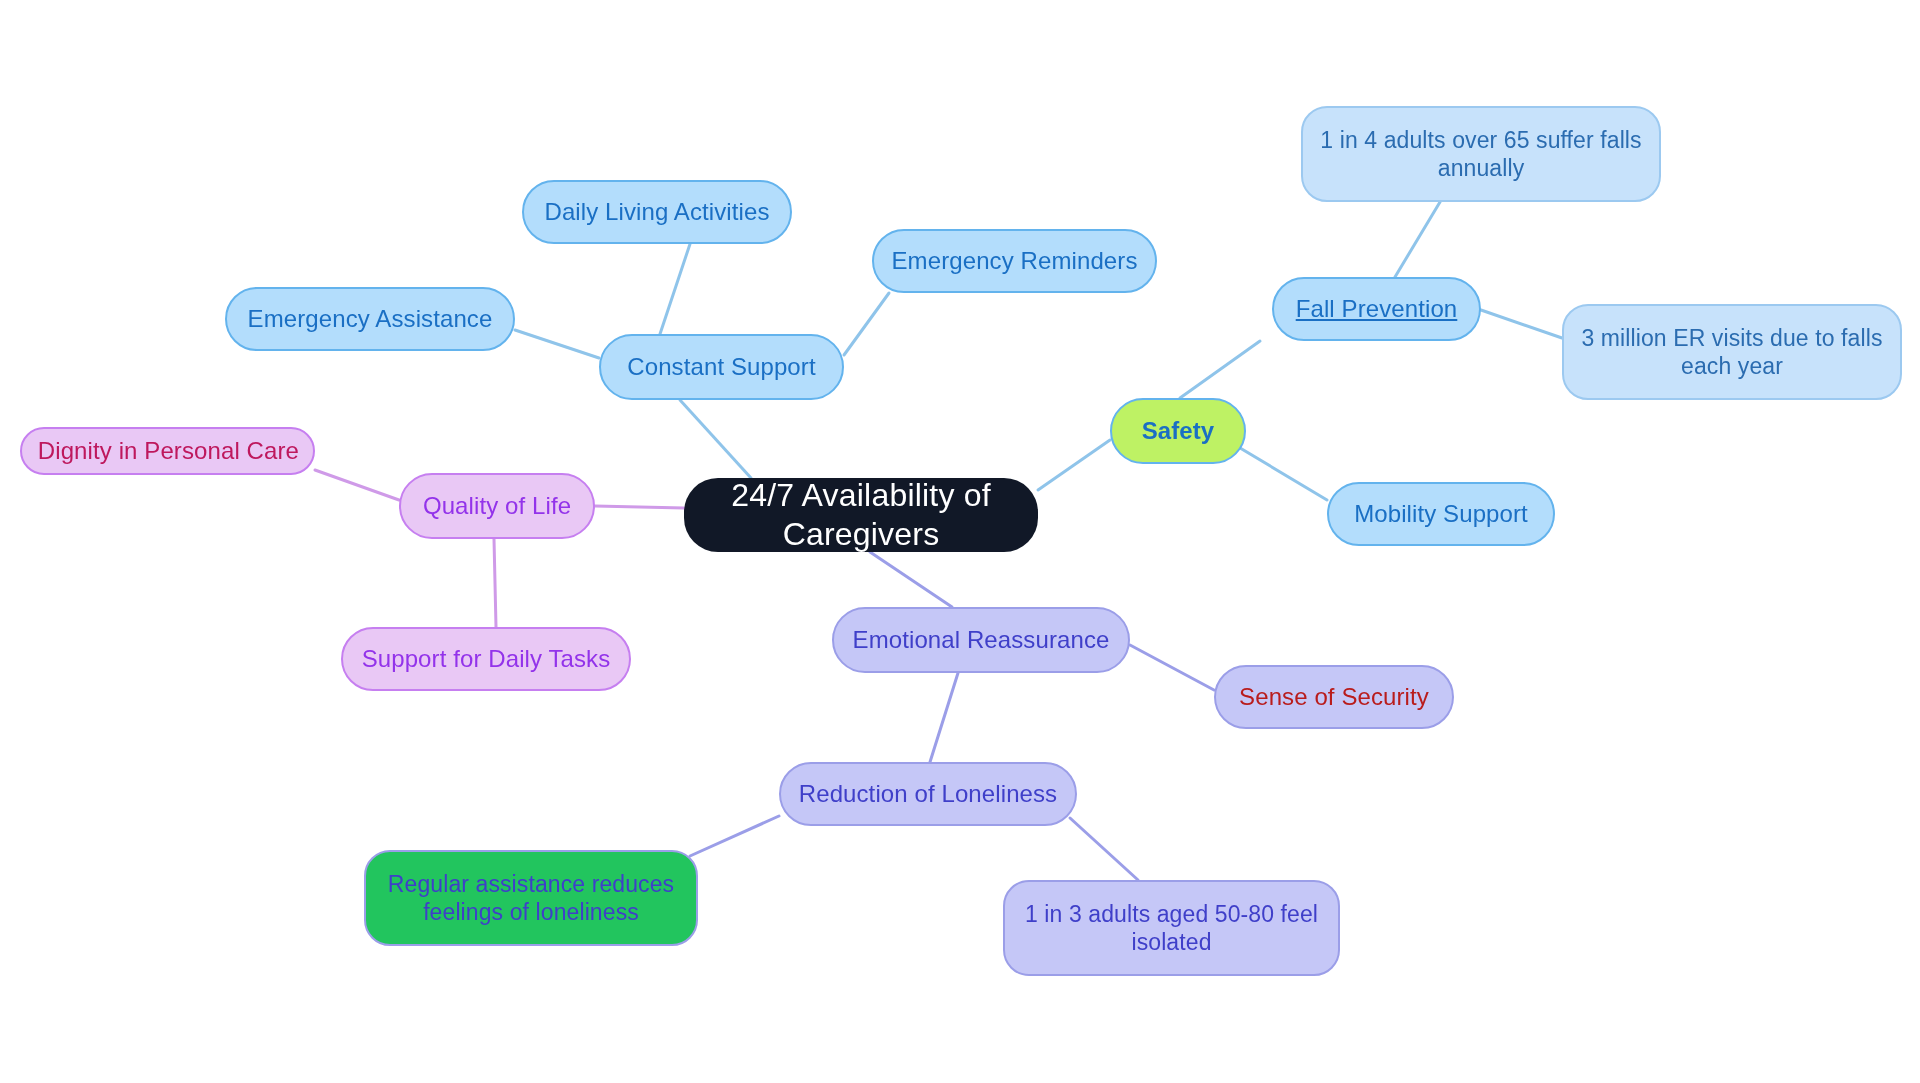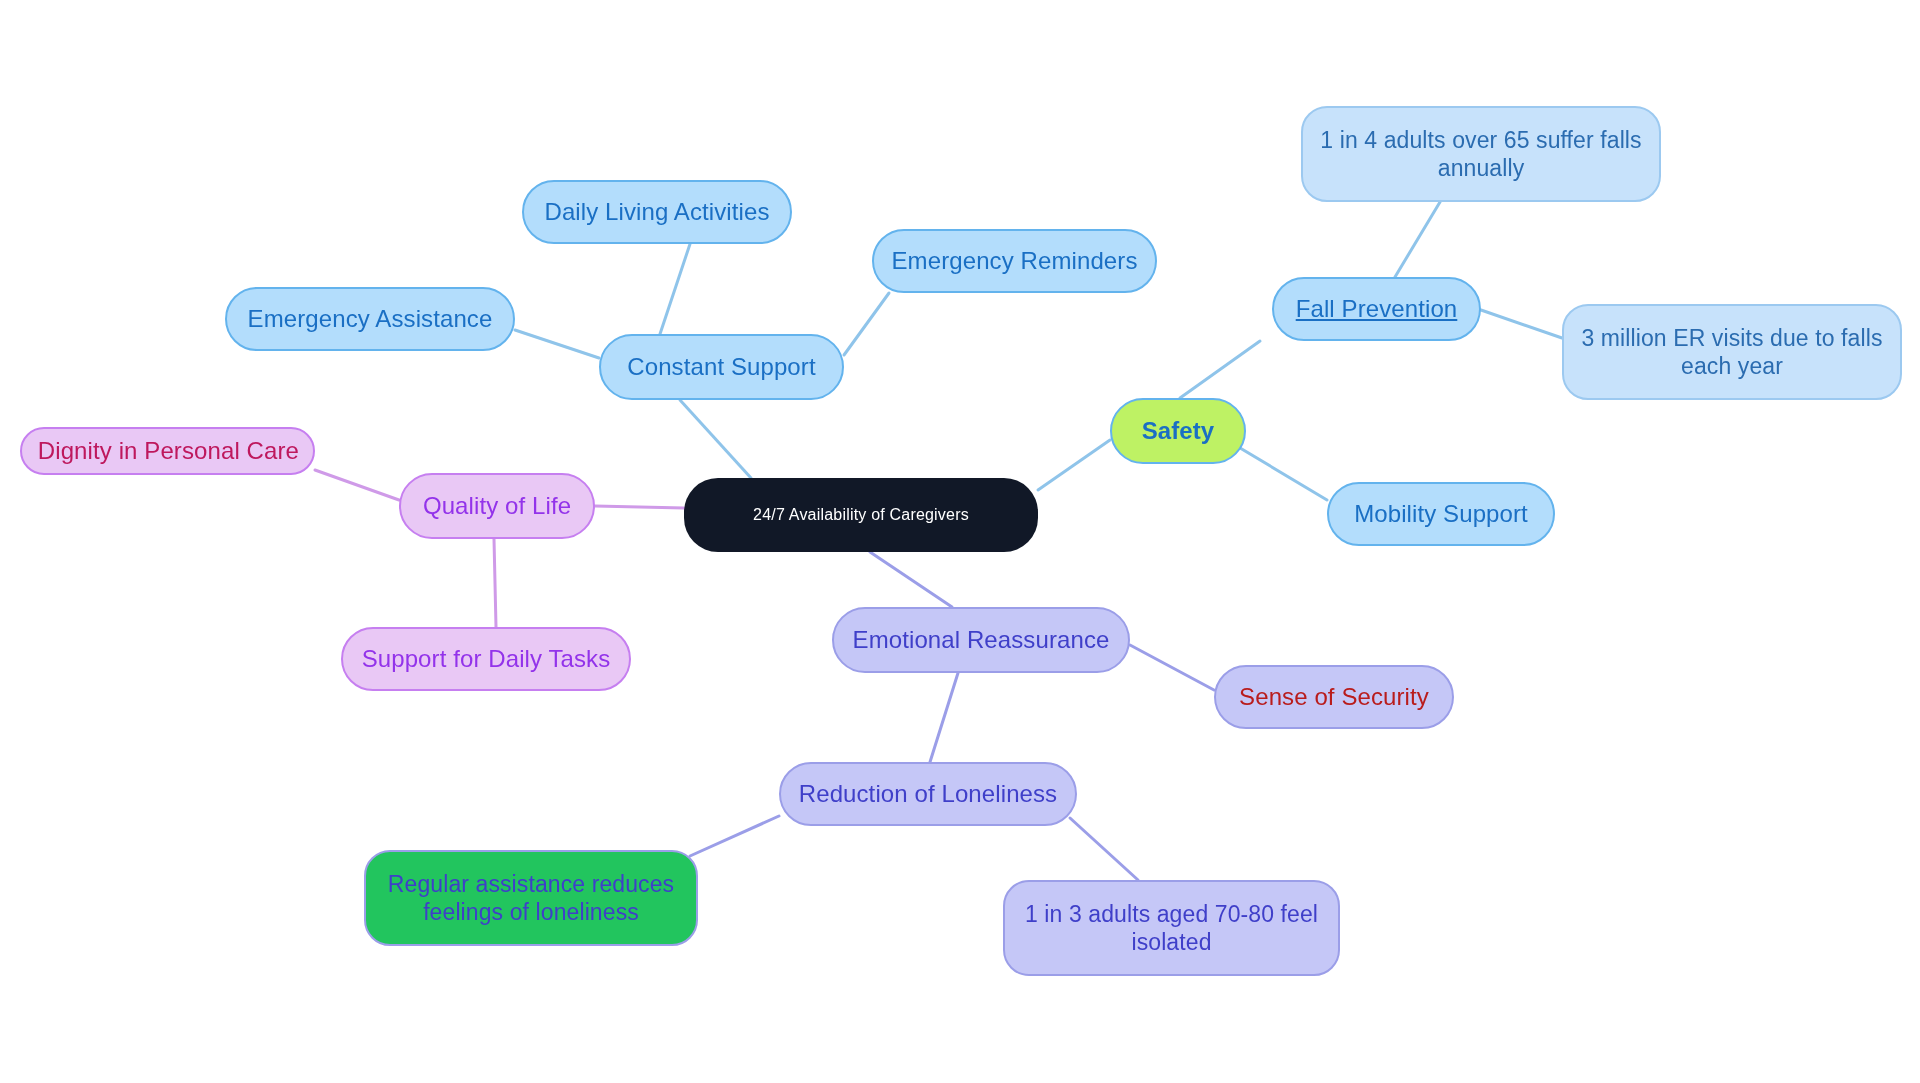--- a/index.html
+++ b/index.html
@@ -39,21 +39,21 @@
     border-style: solid;
     border-width: 2px;
     line-height: 1.22;
     padding: 0 14px;
     letter-spacing: 0.1px;
     white-space: pre-line;
   }
   .node-root {
     border-radius: 34px;
     border-width: 0;
-    font-size: 16px;
+    font-size: 32px;
     letter-spacing: 0.2px;
   }
   .node-branch { font-size: 24px; }
   .node-leaf   { font-size: 24px; }
   .node-stat   { font-size: 23px; border-radius: 26px; }
 </style>
 </head>
 <body>
 
 <div id="mindmap-canvas">
@@ -87,15 +87,15 @@
       <div class="node node-stat" style="left: 1301px; top: 106px; width: 360px; height: 96px; background: rgb(199, 226, 251); border-color: rgb(156, 201, 240); color: rgb(43, 108, 176);"><span>1 in 4 adults over 65 suffer falls annually</span></div>
       <div class="node node-stat" style="left: 1562px; top: 296px; width: 340px; height: 96px; background: rgb(199, 226, 251); border-color: rgb(156, 201, 240); color: rgb(43, 108, 176); margin-top: 8px;"><span>3 million ER visits due to falls each year</span></div>
       <div class="node node-leaf" style="left: 1327px; top: 482px; width: 228px; height: 64px; background: rgb(179, 221, 252); border-color: rgb(99, 179, 237); color: rgb(26, 111, 196);"><span>Mobility Support</span></div>
       <div class="node node-branch" style="left: 399px; top: 473px; width: 196px; height: 66px; background: rgb(233, 200, 245); border-color: rgb(198, 127, 240); color: rgb(147, 51, 234);"><span>Quality of Life</span></div>
       <div class="node node-leaf" style="left: 20px; top: 427px; width: 295px; height: 48px; background: rgb(233, 200, 245); border-color: rgb(198, 127, 240); color: #be185d; justify-content: flex-end;"><span>Dignity in Personal Care</span></div>
       <div class="node node-leaf" style="left: 341px; top: 627px; width: 290px; height: 64px; background: rgb(233, 200, 245); border-color: rgb(198, 127, 240); color: rgb(147, 51, 234);"><span>Support for Daily Tasks</span></div>
       <div class="node node-branch" style="left: 832px; top: 607px; width: 298px; height: 66px; background: rgb(197, 199, 247); border-color: rgb(155, 158, 232); color: rgb(63, 63, 201); justify-content: center;"><span>Emotional Reassurance</span></div>
       <div class="node node-leaf" style="left: 1214px; top: 665px; width: 240px; height: 64px; background: rgb(197, 199, 247); border-color: rgb(155, 158, 232); color: #b91c1c;"><span>Sense of Security</span></div>
       <div class="node node-leaf" style="left: 779px; top: 762px; width: 298px; height: 64px; background: rgb(197, 199, 247); border-color: rgb(155, 158, 232); color: rgb(63, 63, 201);"><span>Reduction of Loneliness</span></div>
       <div class="node node-stat" style="left: 364px; top: 850px; width: 334px; height: 96px; background: #22c55e; border-color: rgb(155, 158, 232); color: rgb(63, 63, 201);"><span>Regular assistance reduces feelings of loneliness</span></div>
-      <div class="node node-stat" style="left: 1003px; top: 880px; width: 337px; height: 96px; background: rgb(197, 199, 247); border-color: rgb(155, 158, 232); color: rgb(63, 63, 201);"><span>1 in 3 adults aged 70-80 feel isolated</span></div>
+      <div class="node node-stat" style="left: 1003px; top: 880px; width: 337px; height: 96px; background: rgb(197, 199, 247); border-color: rgb(155, 158, 232); color: rgb(63, 63, 201);"><span>1 in 3 adults aged 50-80 feel isolated</span></div>
     </div>
 </div>
 
 </body></html>

